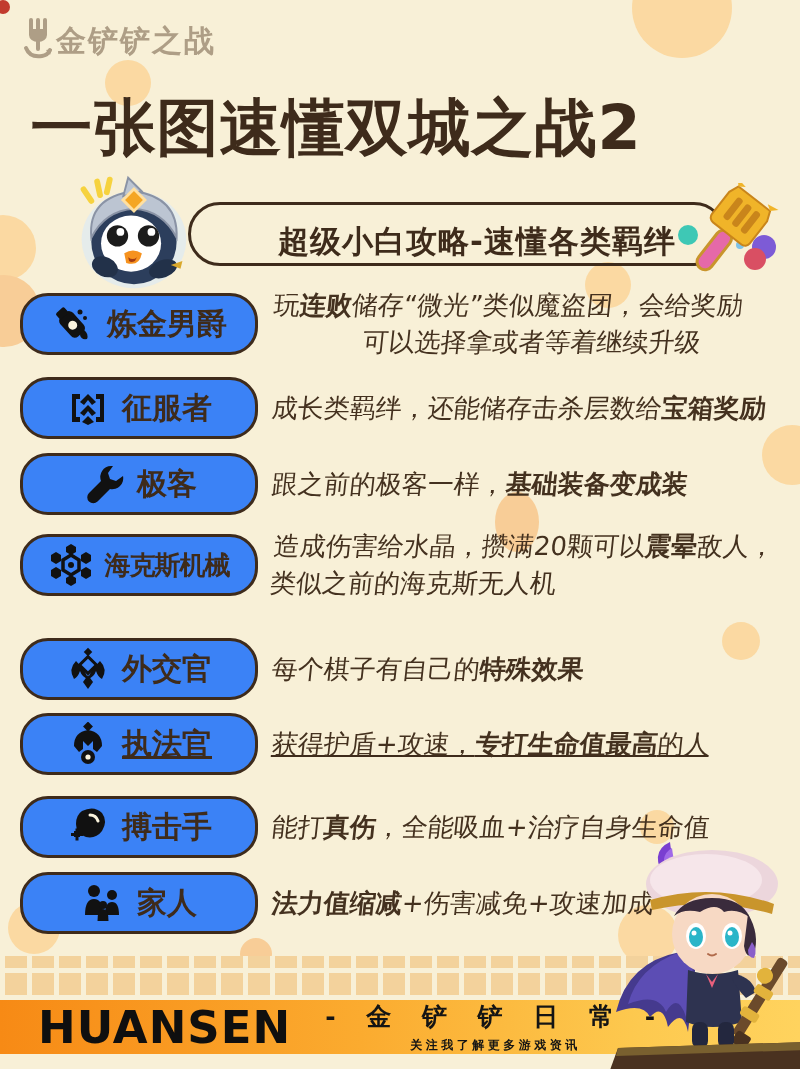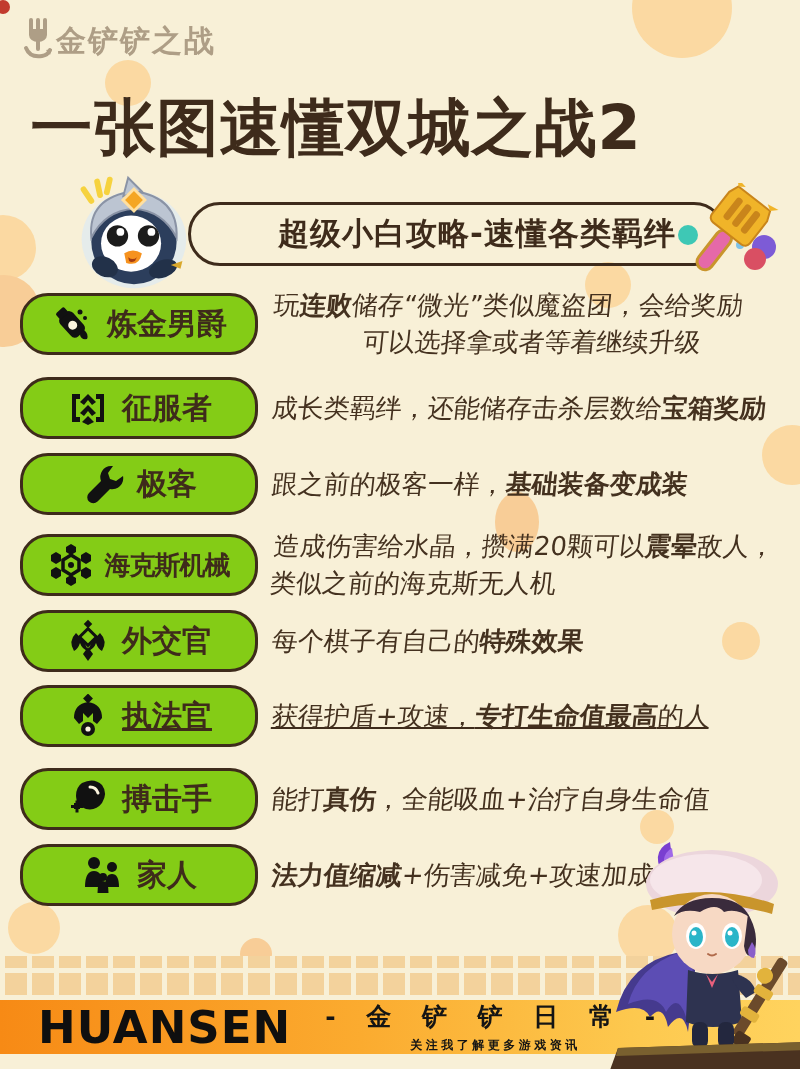--- a/index.html
+++ b/index.html
@@ -10,39 +10,39 @@
   .dot-red{position:absolute;left:-4px;top:0px;width:14px;height:14px;border-radius:50%;background:#c23b2e;z-index:1;}
 
   
   .logo{position:absolute;left:20px;top:16px;display:flex;align-items:center;z-index:2;}
   .logo .txt{font-size:30px;font-weight:800;color:#ae9e86;letter-spacing:2px;}
   .title{position:absolute;left:0;top:86px;width:672px;text-align:center;font-size:62px;
          font-weight:900;letter-spacing:1px;color:#3e2b1b;z-index:2;}
 
   
   .sub-pill{position:absolute;left:188px;top:202px;width:532px;height:58px;border:3px solid #3e2b1b;
-            border-radius:32px;display:flex;align-items:center;justify-content:center;z-index:2;}
+            border-radius:32px;display:flex;align-items:flex-end;justify-content:center;z-index:2;}
   .sub-pill .txt{font-size:31px;font-weight:700;color:#3e2b1b;letter-spacing:1px;padding-left:40px;}
   .pengu{position:absolute;left:70px;top:168px;z-index:3;}
   .gold-spatula{position:absolute;left:660px;top:183px;z-index:3;}
 
   
   .rows{position:absolute;left:20px;top:287px;width:775px;z-index:2;}
   .row{display:flex;align-items:center;}
-  .pill{flex:0 0 232px;height:56px;border:3px solid #3e2b1b;border-radius:28px;background:#84cc16;
+  .pill{flex:0 0 232px;height:56px;border:3px solid #3e2b1b;border-radius:28px;background:#3b82f6;
         display:flex;align-items:center;justify-content:center;gap:12px;}
   .pill .icon{width:44px;height:44px;flex:0 0 44px;display:flex;align-items:center;justify-content:center;}
   .pill .name{font-size:30px;font-weight:600;color:#3e2b1b;white-space:nowrap;}
   .pill .name.small{font-size:26px;letter-spacing:-1px;}
   .desc{margin-left:14px;width:525px;font-size:26px;line-height:37px;color:#44311f;font-weight:500;
         transform:skewX(-6deg);}
   .desc .b{font-weight:900;}
   .desc .line2{text-align:center;}
   .mb1{margin-bottom:16px;} .mb2{margin-bottom:14px;} .mb3{margin-bottom:13px;}
-  .mb4{margin-bottom:8px;justify-content:center;} .mb5{margin-bottom:13px;} .mb6{margin-bottom:21px;text-decoration:underline;} .mb7{margin-bottom:14px;}
+  .mb4{margin-bottom:36px;justify-content:center;} .mb5{margin-bottom:13px;} .mb6{margin-bottom:21px;text-decoration:underline;} .mb7{margin-bottom:14px;}
 
   
   .checker{position:absolute;left:0;top:956px;width:800px;height:44px;z-index:1;
      background-color:#f3d29c;
      background-image:repeating-linear-gradient(90deg,#f8f0d7 0 5px,transparent 5px 27px),
                       repeating-linear-gradient(0deg,#f8f0d7 0 5px,transparent 5px 27px);}
   .bar{position:absolute;left:0;top:1000px;width:800px;height:54px;z-index:2;
        background:linear-gradient(90deg,#f78a15 0%,#fbab2f 45%,#fdc94f 80%,#ffd35e 100%);
        display:flex;align-items:center;}
   .brand{margin-left:38px;font-size:45px;font-weight:900;color:#0f0f0f;letter-spacing:1px;}

